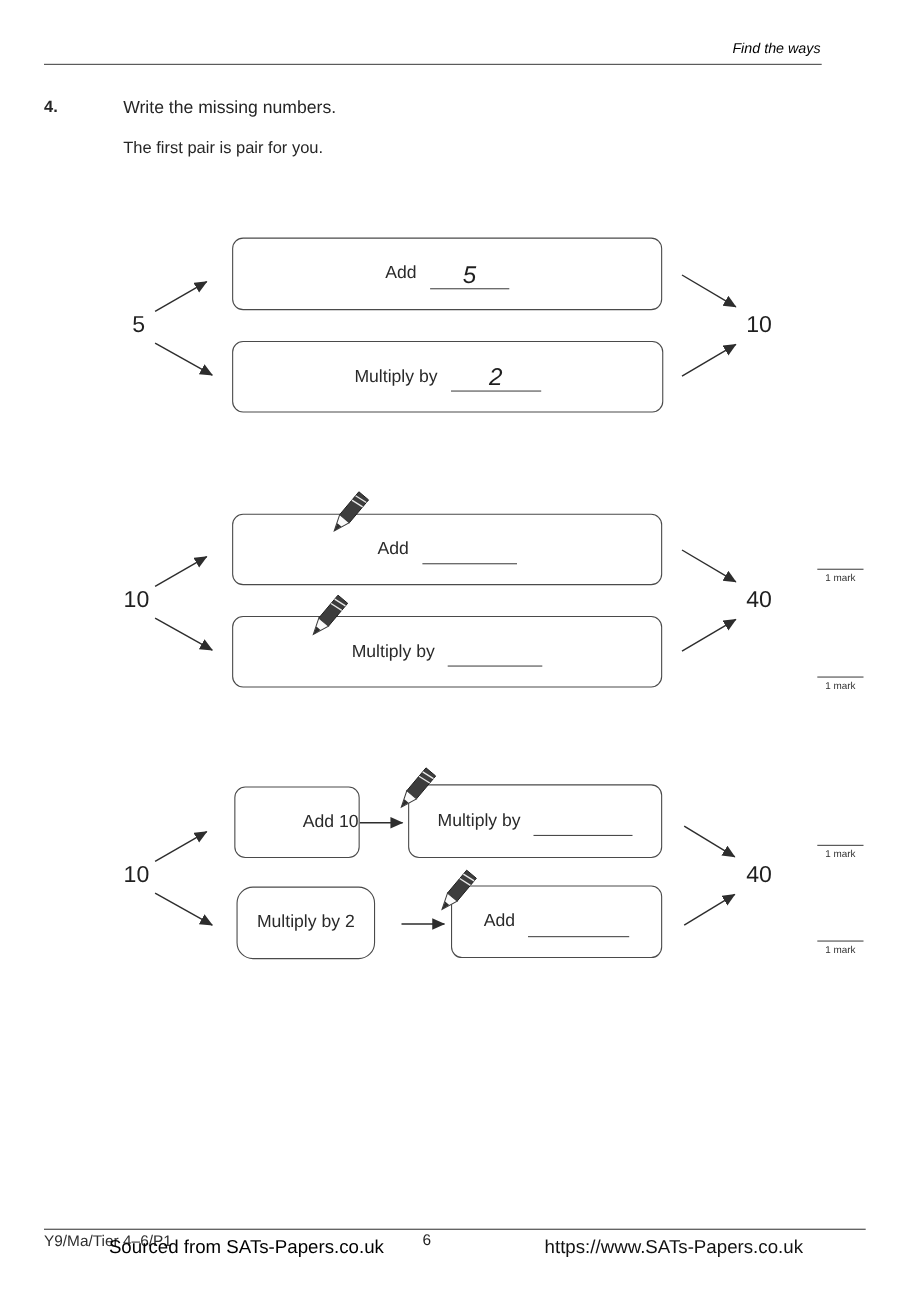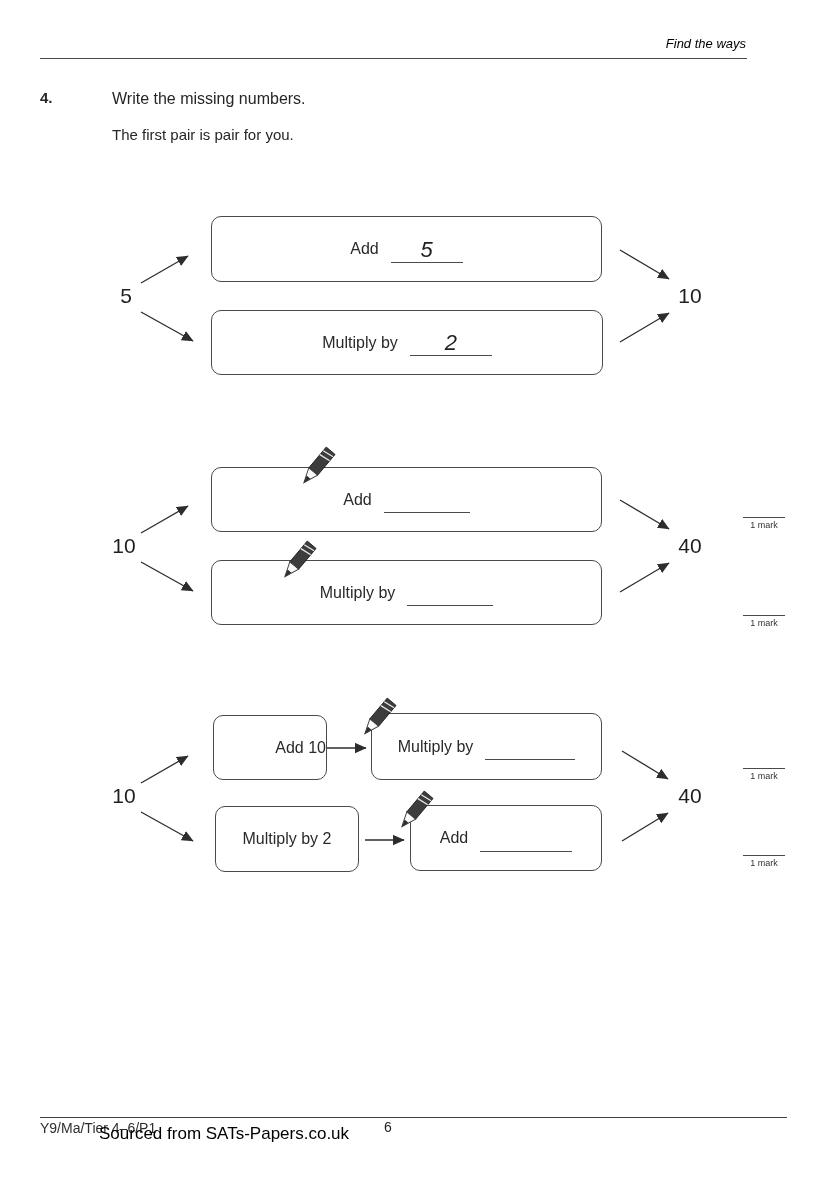--- a/index.html
+++ b/index.html
@@ -158,21 +158,21 @@
       </span>
   </div>
   <svg class="pencil" style="left:366px; top:695px;" viewBox="0 0 20 46">
     <rect x="5" y="1" width="11" height="26" fill="#3d3d3d" stroke="#1e1e1e" stroke-width="0.8"></rect>
     <line x1="5" y1="5.5" x2="16" y2="4" stroke="#e9e9e9" stroke-width="1.2"></line>
     <line x1="5" y1="10.5" x2="16" y2="9" stroke="#e9e9e9" stroke-width="1.2"></line>
     <polygon points="5,27 16,27 10.5,41" fill="#fafafa" stroke="#3d3d3d" stroke-width="0.9"></polygon>
     <polygon points="8.2,34 12.8,34 10.5,41" fill="#2e2e2e"></polygon>
   </svg>
 
-  <div class="box" style="left:215px; top:806px; width:144px; height:66px;">
+  <div class="box" style="left:215px; top:806px; width:126px; height:66px;border-radius:15px;">
     <span>Multiply by 2</span>
   </div>
   <div class="box" style="left:410px; top:805px; width:192px; height:66px;">
     <span>Add</span>
     <span class="blank" style="width:92px;">
         <span class="ans"></span>
       </span>
   </div>
   <svg class="pencil" style="left:403px; top:788px;" viewBox="0 0 20 46">
     <rect x="5" y="1" width="11" height="26" fill="#3d3d3d" stroke="#1e1e1e" stroke-width="0.8"></rect>
@@ -190,14 +190,15 @@
   </div>
   <div class="mark" style="left:743px; top:855px;">
     <div class="mark-line"></div>
     <div class="mark-text">1 mark</div>
   </div>
 
   <div class="abs footer-rule"></div>
   <div class="abs paper-code">Y9/Ma/Tier 4–6/P1</div>
   <div class="abs source-note">Sourced from SATs-Papers.co.uk</div>
   <div class="abs page-number">6</div>
+  <div class="abs website">https://www.SATs-Papers.co.uk</div>
 
 </div>
 
 </body></html>

